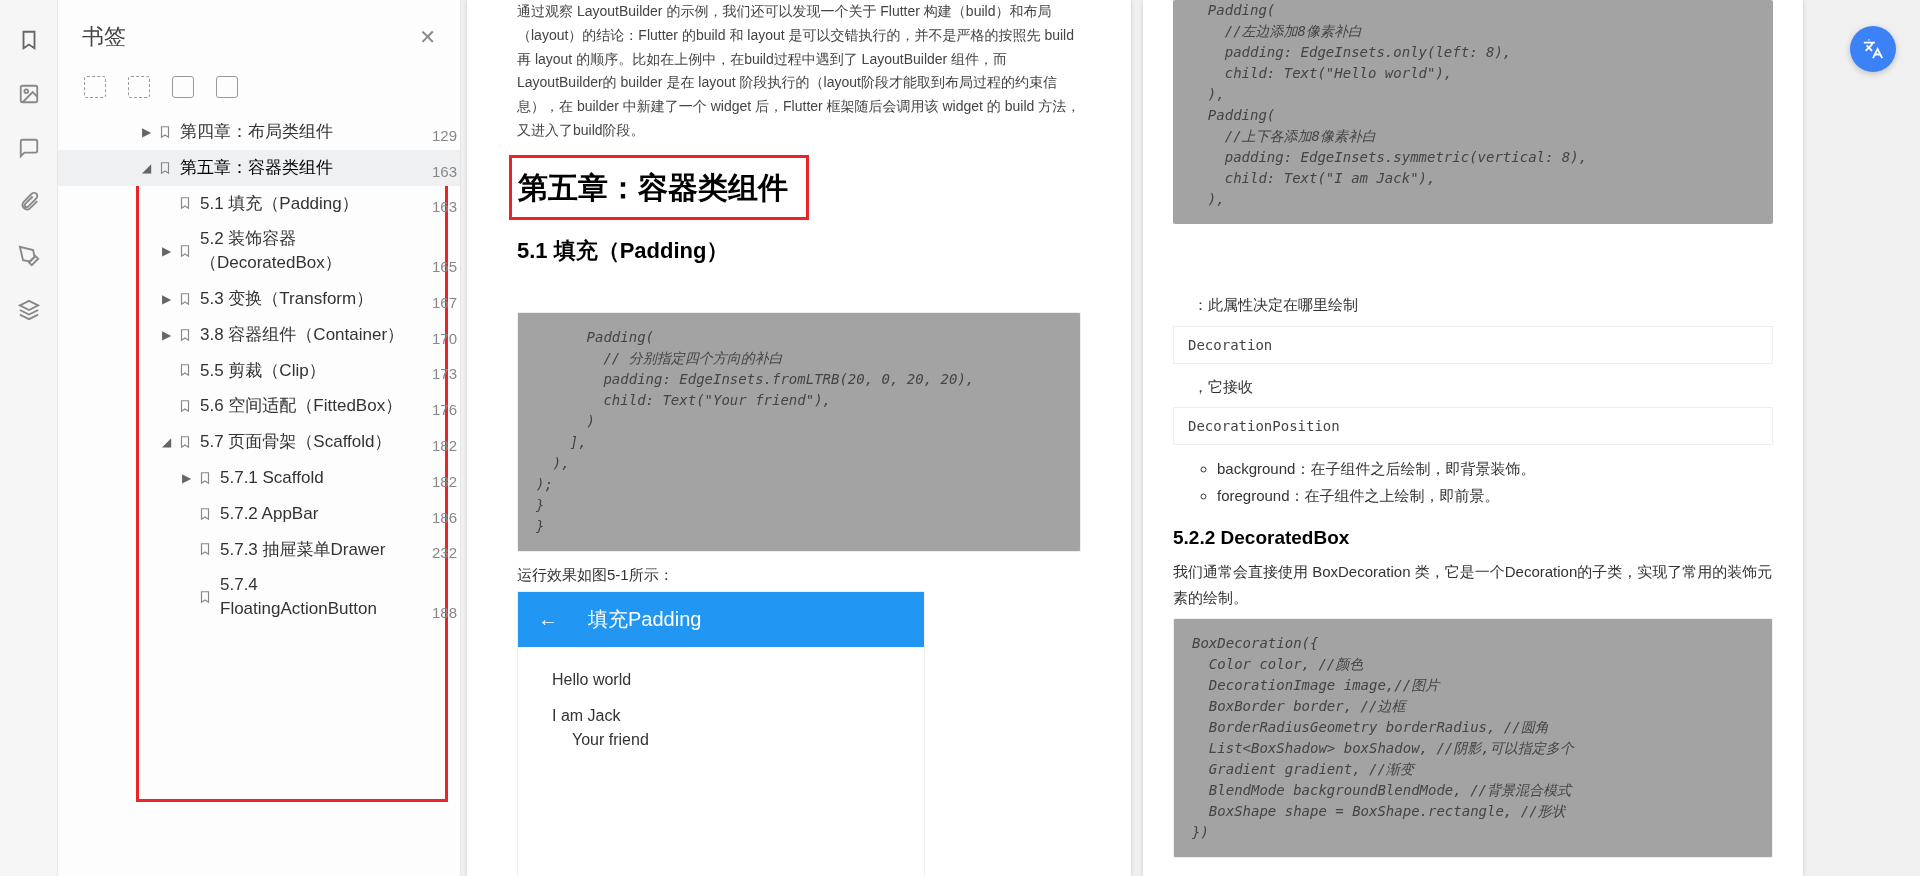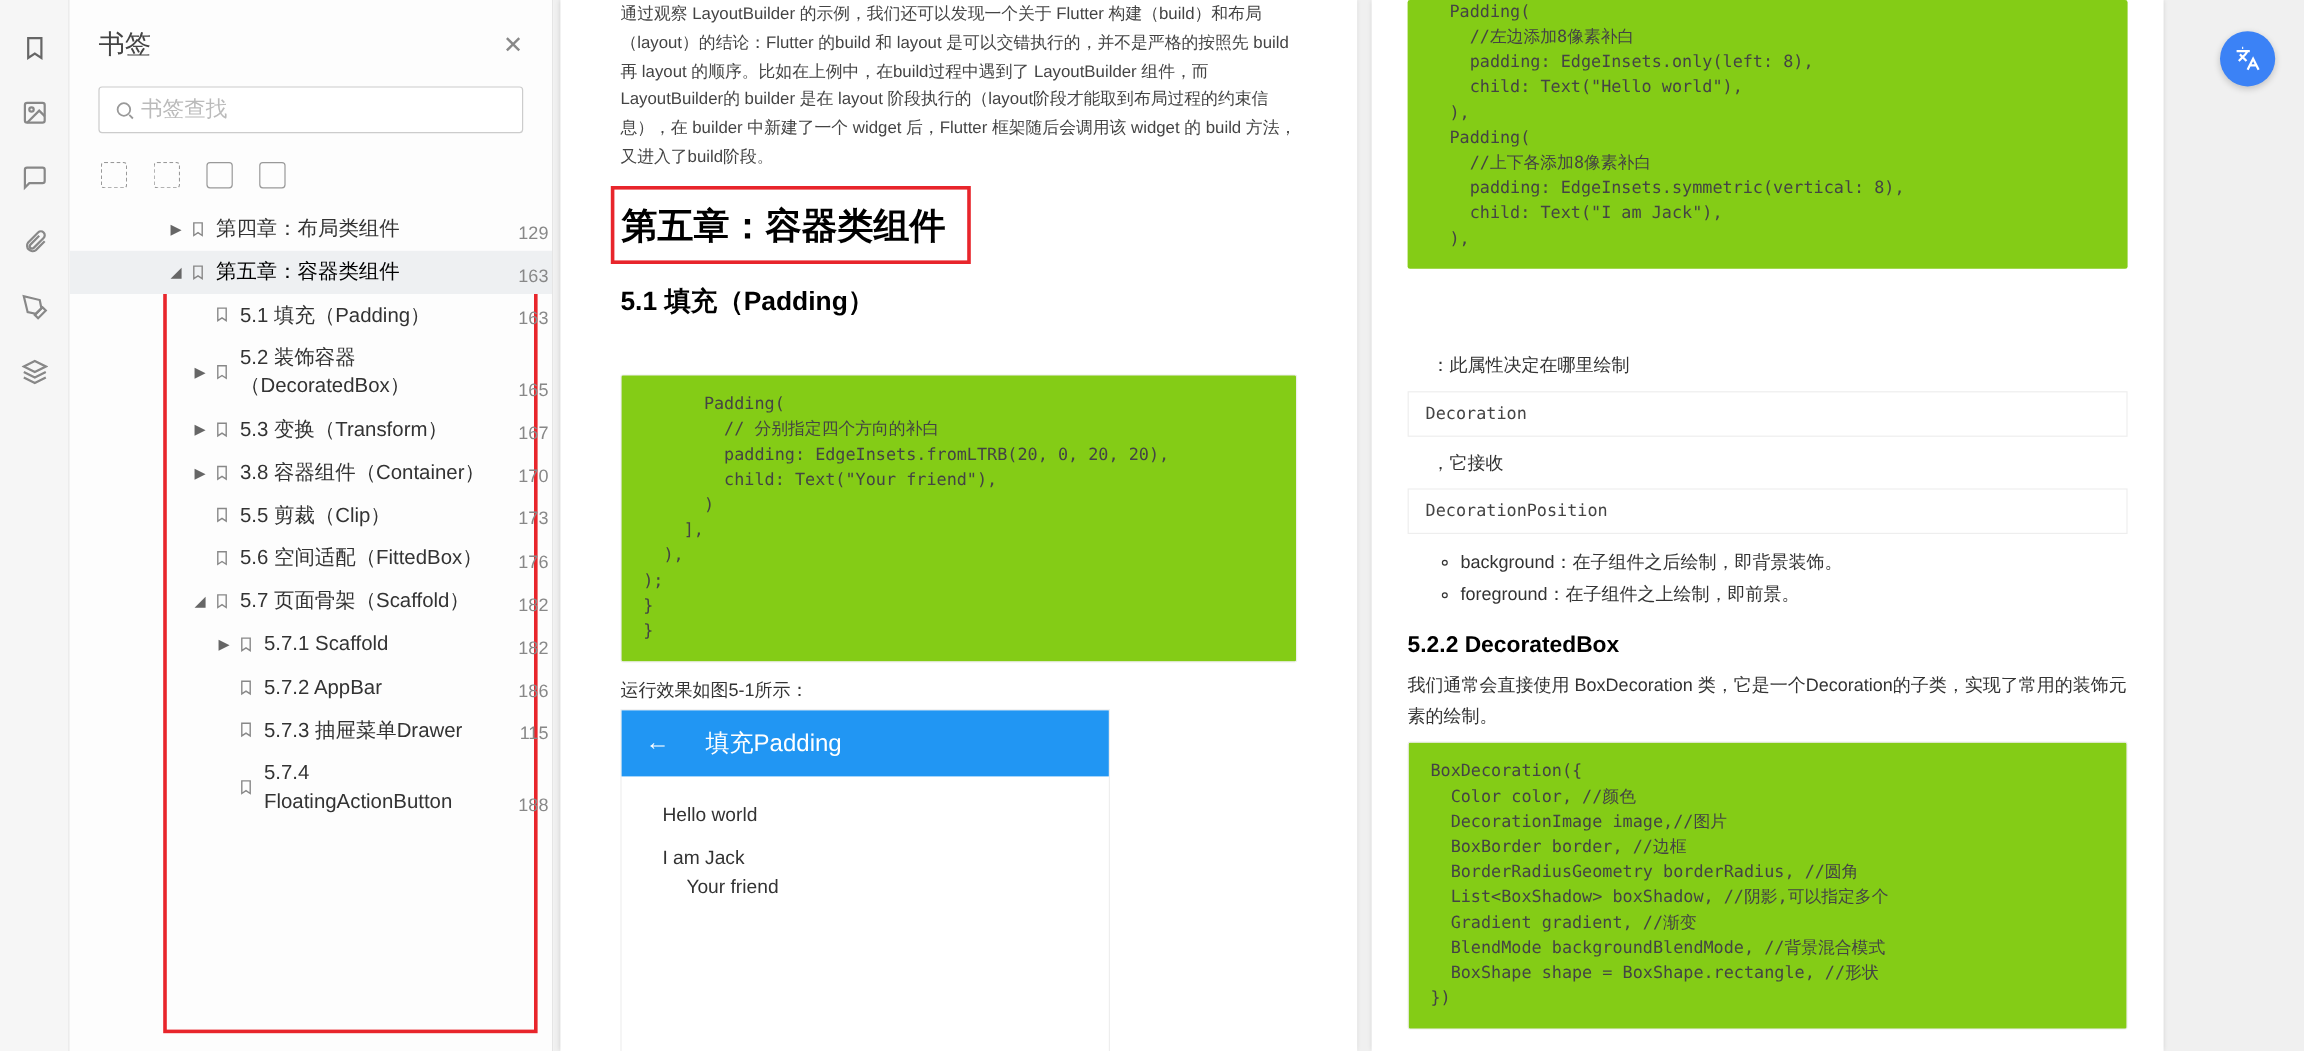--- a/index.html
+++ b/index.html
@@ -33,21 +33,21 @@
 .lvl2 { padding-left: 124px; }
 .content { flex: 1; display: flex; background: #f0f0f0; position: relative; overflow: hidden; }
 .page { background: #fff; box-shadow: 0 0 4px rgba(0,0,0,.15); margin: 0 6px; }
 .page.left { width: 664px; padding: 0 50px 30px; position: relative; }
 .page.right { width: 660px; padding: 0 30px 30px; }
 .top-text { font-size: 14px; color: #444; line-height: 1.7; padding-top: 0; }
 .h1 { font-size: 30px; font-weight: bold; margin-top: 18px; }
 .h1box { border: 3px solid #e8252b; display: inline-block; padding: 10px 18px 8px 6px; position: relative; left: -8px; margin-top: 12px; }
 .h2 { font-size: 22px; font-weight: bold; margin-top: 16px; margin-bottom: 10px; }
 .h3 { font-size: 19px; font-weight: bold; margin-top: 18px; margin-bottom: 10px; }
-.code { background: #84cc16; border: 1px solid #eee; border-radius: 2px; padding: 14px 18px; font-family: Consolas, monospace; font-size: 14px; color: #444; white-space: pre; line-height: 1.5; margin-bottom: 14px; }
+.code { background: #a3a3a3; border: 1px solid #eee; border-radius: 2px; padding: 14px 18px; font-family: Consolas, monospace; font-size: 14px; color: #444; white-space: pre; line-height: 1.5; margin-bottom: 14px; font-style: italic; }
 .cap { font-size: 15px; color: #333; margin: 12px 0 6px; }
 .mock { border: 1px solid #eee; width: 408px; }
 .mockbar { background: #2196F3; color: #fff; padding: 14px 20px; font-size: 20px; display: flex; align-items: center; gap: 30px; }
 .mockbody { padding: 24px 34px 170px; font-size: 16px; color: #333; }
 .mockbody div:nth-child(2){ padding-left: 0; margin-top: 18px; }
 .mockbody div:nth-child(3){ padding-left: 20px; margin-top: 6px; }
 .para { font-size: 15px; color: #333; line-height: 1.7; margin: 8px 0; }
 .box { border: 1px solid #eee; padding: 10px 14px; font-family: Consolas, monospace; font-size: 14px; color: #444; margin: 6px 0 10px; }
 ul.bul { padding-left: 22px; margin: 8px 0 14px; }
 ul.bul li { font-size: 15px; color: #333; line-height: 1.8; }
@@ -94,29 +94,20 @@
           <polyline points="2 12 12 17 22 12"></polyline>
         </svg>
       </div>
   </div>
 
   <div class="sidebar">
     <div class="side-head">
       <div class="side-title">书签</div>
       <div class="side-close">✕</div>
     </div>
-    <div class="search-wrap">
-      <div class="search">
-        <svg width="18" height="18" viewBox="0 0 24 24" fill="none" stroke="#999" stroke-width="2">
-            <circle cx="11" cy="11" r="7"></circle>
-            <line x1="21" y1="21" x2="17" y2="17"></line>
-          </svg>
-        &nbsp;<input placeholder="书签查找" style="">
-      </div>
-    </div>
     <div class="tool-row">
       <div class="t dash"></div>
       <div class="t dash"></div>
       <div class="t"></div>
       <div class="t"></div>
     </div>
     <div class="tree" id="tree">
       <div class="redbox"></div>
     <div class="row lvl0">
           <span class="arrow">▶</span>
@@ -229,21 +220,21 @@
           <span class="pg">186</span>
         </div>
         <div class="row lvl2">
           <span class="arrow"></span>
           <span class="bm">
             <svg width="14" height="16" viewBox="0 0 24 24" fill="none" stroke="#888" stroke-width="2">
               <path d="M6 3h12v18l-6-4-6 4z"></path>
             </svg>
           </span>
           <span class="lbl">5.7.3 抽屉菜单Drawer</span>
-          <span class="pg">115</span>
+          <span class="pg">232</span>
         </div>
         <div class="row lvl2">
           <span class="arrow"></span>
           <span class="bm">
             <svg width="14" height="16" viewBox="0 0 24 24" fill="none" stroke="#888" stroke-width="2">
               <path d="M6 3h12v18l-6-4-6 4z"></path>
             </svg>
           </span>
           <span class="lbl">5.7.4 FloatingActionButton</span>
           <span class="pg">188</span>

